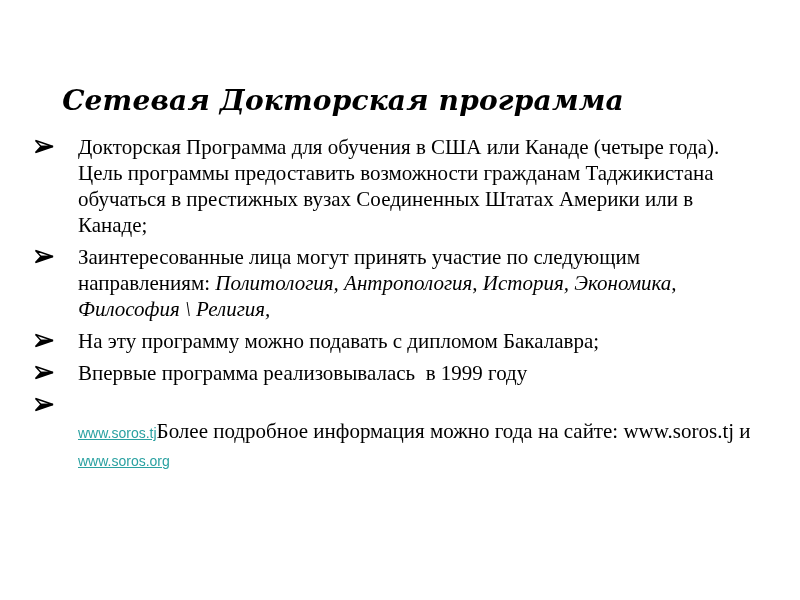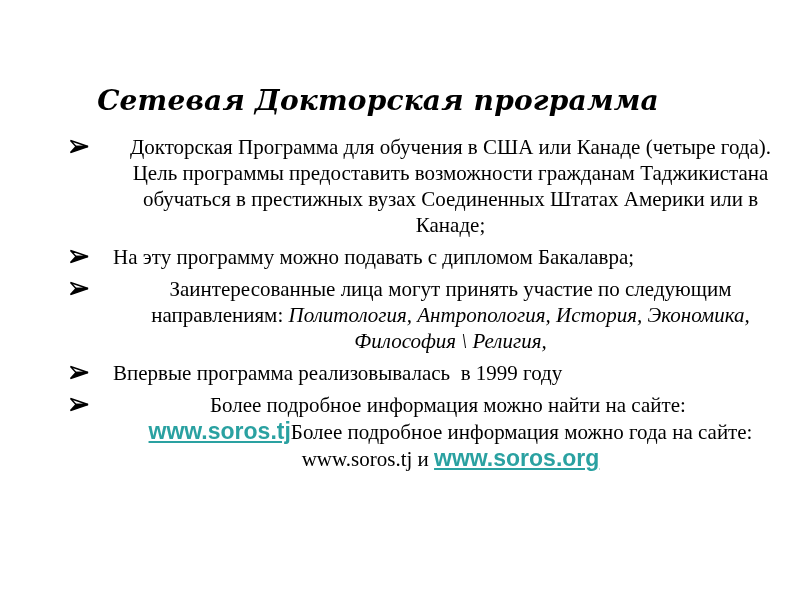--- a/index.html
+++ b/index.html
@@ -7,40 +7,38 @@
     width: 800px; height: 600px;
     background: #ffffff;
     font-family: "Liberation Serif", serif;
     color: #000000;
     overflow: hidden;
   }
   .slide {
     position: relative;
     width: 686px; height: 600px;
     background: var(--bg, #ffffff);
-    margin-left: 35px;
   }
   .slide-title {
     position: absolute;
     top: 84px; left: 0;
     width: 100%;
     text-align: center;
     font-family: "DejaVu Serif", serif;
     font-weight: 700;
     font-style: italic;
     font-size: 28px;
     line-height: 33px;
     color: var(--text, #000000);
     letter-spacing: 0.2px;
   }
   .bullet-list {
     position: absolute;
     top: 134px; left: 34px;
     width: 722px;
-    text-align: center;
   }
   .bullet {
     display: flex;
     align-items: flex-start;
     margin-bottom: 6px;
     font-size: 21px;
     line-height: 26px;
   }
   .bullet .marker {
     flex: 0 0 44px;
@@ -54,22 +52,21 @@
     color: var(--text, #000000);
   }
   .seg.normal { font-style: normal; }
   .seg.italic { font-style: italic; }
   a.seg.link {
     font-family: "Liberation Sans", sans-serif;
     color: var(--link, #2AA1A1);
     text-decoration: underline;
     text-decoration-color: var(--link, #2AA1A1);
     cursor: pointer;
-    font-size: 23px;
-    font-weight: bold;
+    font-size: 14px;
   }
 </style>
 </head>
 <body>
 
 <div class="slide">
   <div class="slide-title">Сетевая Докторская программа</div>
   <div class="bullet-list">
       <div class="bullet">
   <span class="marker">
@@ -80,43 +77,43 @@
   </span>
 <div class="content"><span class="seg normal">Докторская Программа для обучения в США или Канаде (четыре года).  Цель программы предоставить возможности гражданам Таджикистана обучаться в престижных вузах Соединенных Штатах Америки или в  Канаде;</span></div>
       </div>
       <div class="bullet">
   <span class="marker">
     <svg width="21" height="15" viewBox="0 0 21 15" aria-hidden="true">
       <polygon points="1.5,1.5 19,7.5 7,7.5" fill="#ffffff" stroke="#000000" stroke-width="1.4" stroke-linejoin="miter"></polygon>
       <polygon points="7,7.5 19,7.5 1.5,13.5" fill="#000000" stroke="#000000" stroke-width="1.4" stroke-linejoin="miter"></polygon>
     </svg>
   </span>
-<div class="content"><span class="seg normal">На эту программу можно подавать с дипломом Бакалавра;</span></div>
+<div class="content"><span class="seg normal">Заинтересованные лица могут принять участие по следующим направлениям: </span><span class="seg italic">Политология, Антропология, История, Экономика, Философия \ Религия,</span></div>
       </div>
       <div class="bullet">
   <span class="marker">
     <svg width="21" height="15" viewBox="0 0 21 15" aria-hidden="true">
       <polygon points="1.5,1.5 19,7.5 7,7.5" fill="#ffffff" stroke="#000000" stroke-width="1.4" stroke-linejoin="miter"></polygon>
       <polygon points="7,7.5 19,7.5 1.5,13.5" fill="#000000" stroke="#000000" stroke-width="1.4" stroke-linejoin="miter"></polygon>
     </svg>
   </span>
-<div class="content"><span class="seg normal">Заинтересованные лица могут принять участие по следующим направлениям: </span><span class="seg italic">Политология, Антропология, История, Экономика, Философия \ Религия,</span></div>
+<div class="content"><span class="seg normal">На эту программу можно подавать с дипломом Бакалавра;</span></div>
       </div>
       <div class="bullet">
   <span class="marker">
     <svg width="21" height="15" viewBox="0 0 21 15" aria-hidden="true">
       <polygon points="1.5,1.5 19,7.5 7,7.5" fill="#ffffff" stroke="#000000" stroke-width="1.4" stroke-linejoin="miter"></polygon>
       <polygon points="7,7.5 19,7.5 1.5,13.5" fill="#000000" stroke="#000000" stroke-width="1.4" stroke-linejoin="miter"></polygon>
     </svg>
   </span>
 <div class="content"><span class="seg normal">Впервые программа реализовывалась  в 1999 году</span></div>
       </div>
       <div class="bullet">
   <span class="marker">
     <svg width="21" height="15" viewBox="0 0 21 15" aria-hidden="true">
       <polygon points="1.5,1.5 19,7.5 7,7.5" fill="#ffffff" stroke="#000000" stroke-width="1.4" stroke-linejoin="miter"></polygon>
       <polygon points="7,7.5 19,7.5 1.5,13.5" fill="#000000" stroke="#000000" stroke-width="1.4" stroke-linejoin="miter"></polygon>
     </svg>
   </span>
-<div class="content"><span class="seg normal">Более подробное информация можно найти на сайте: </span><br><a class="seg link" href="#">www.soros.tj</a><span class="seg normal">Более подробное информация можно года на сайте: www.soros.tj и </span><a class="seg link" href="#">www.soros.org</a></div>
+<div class="content"><br><a class="seg link" href="#">www.soros.tj</a><span class="seg normal">Более подробное информация можно года на сайте: www.soros.tj и </span><a class="seg link" href="#">www.soros.org</a></div>
       </div>
     </div>
 </div>
 
 </body></html>

